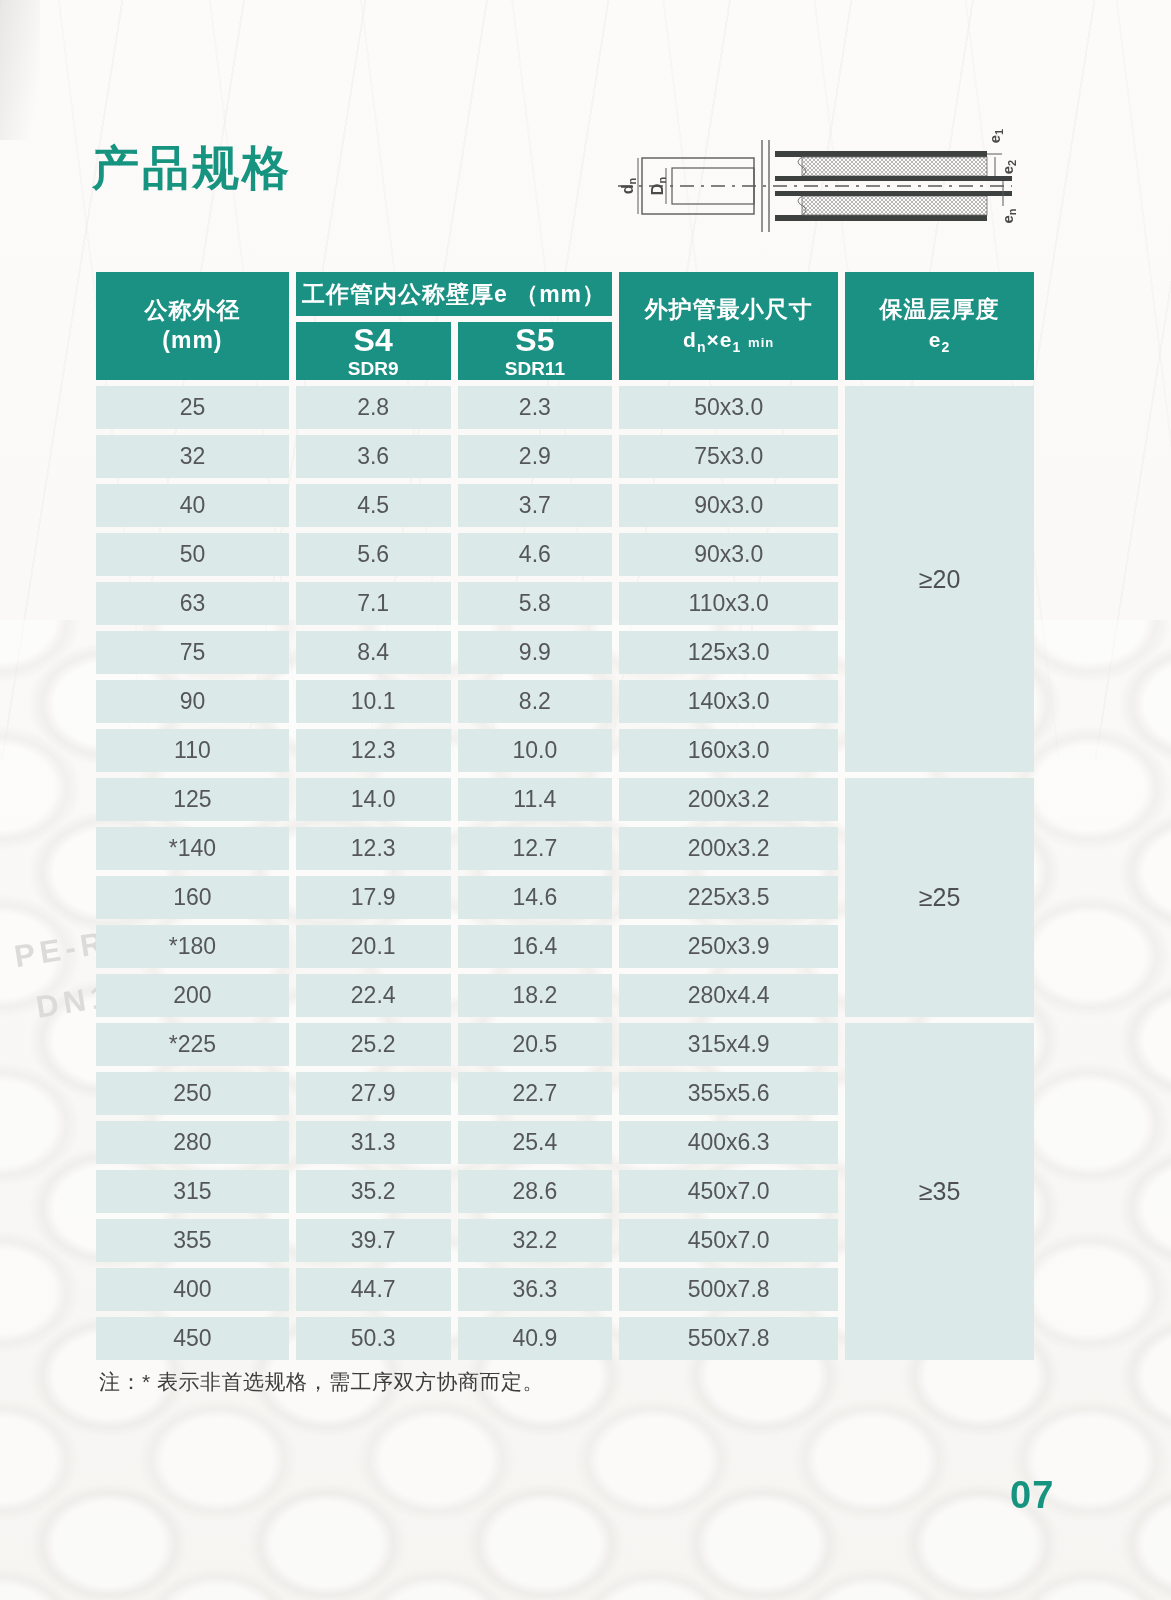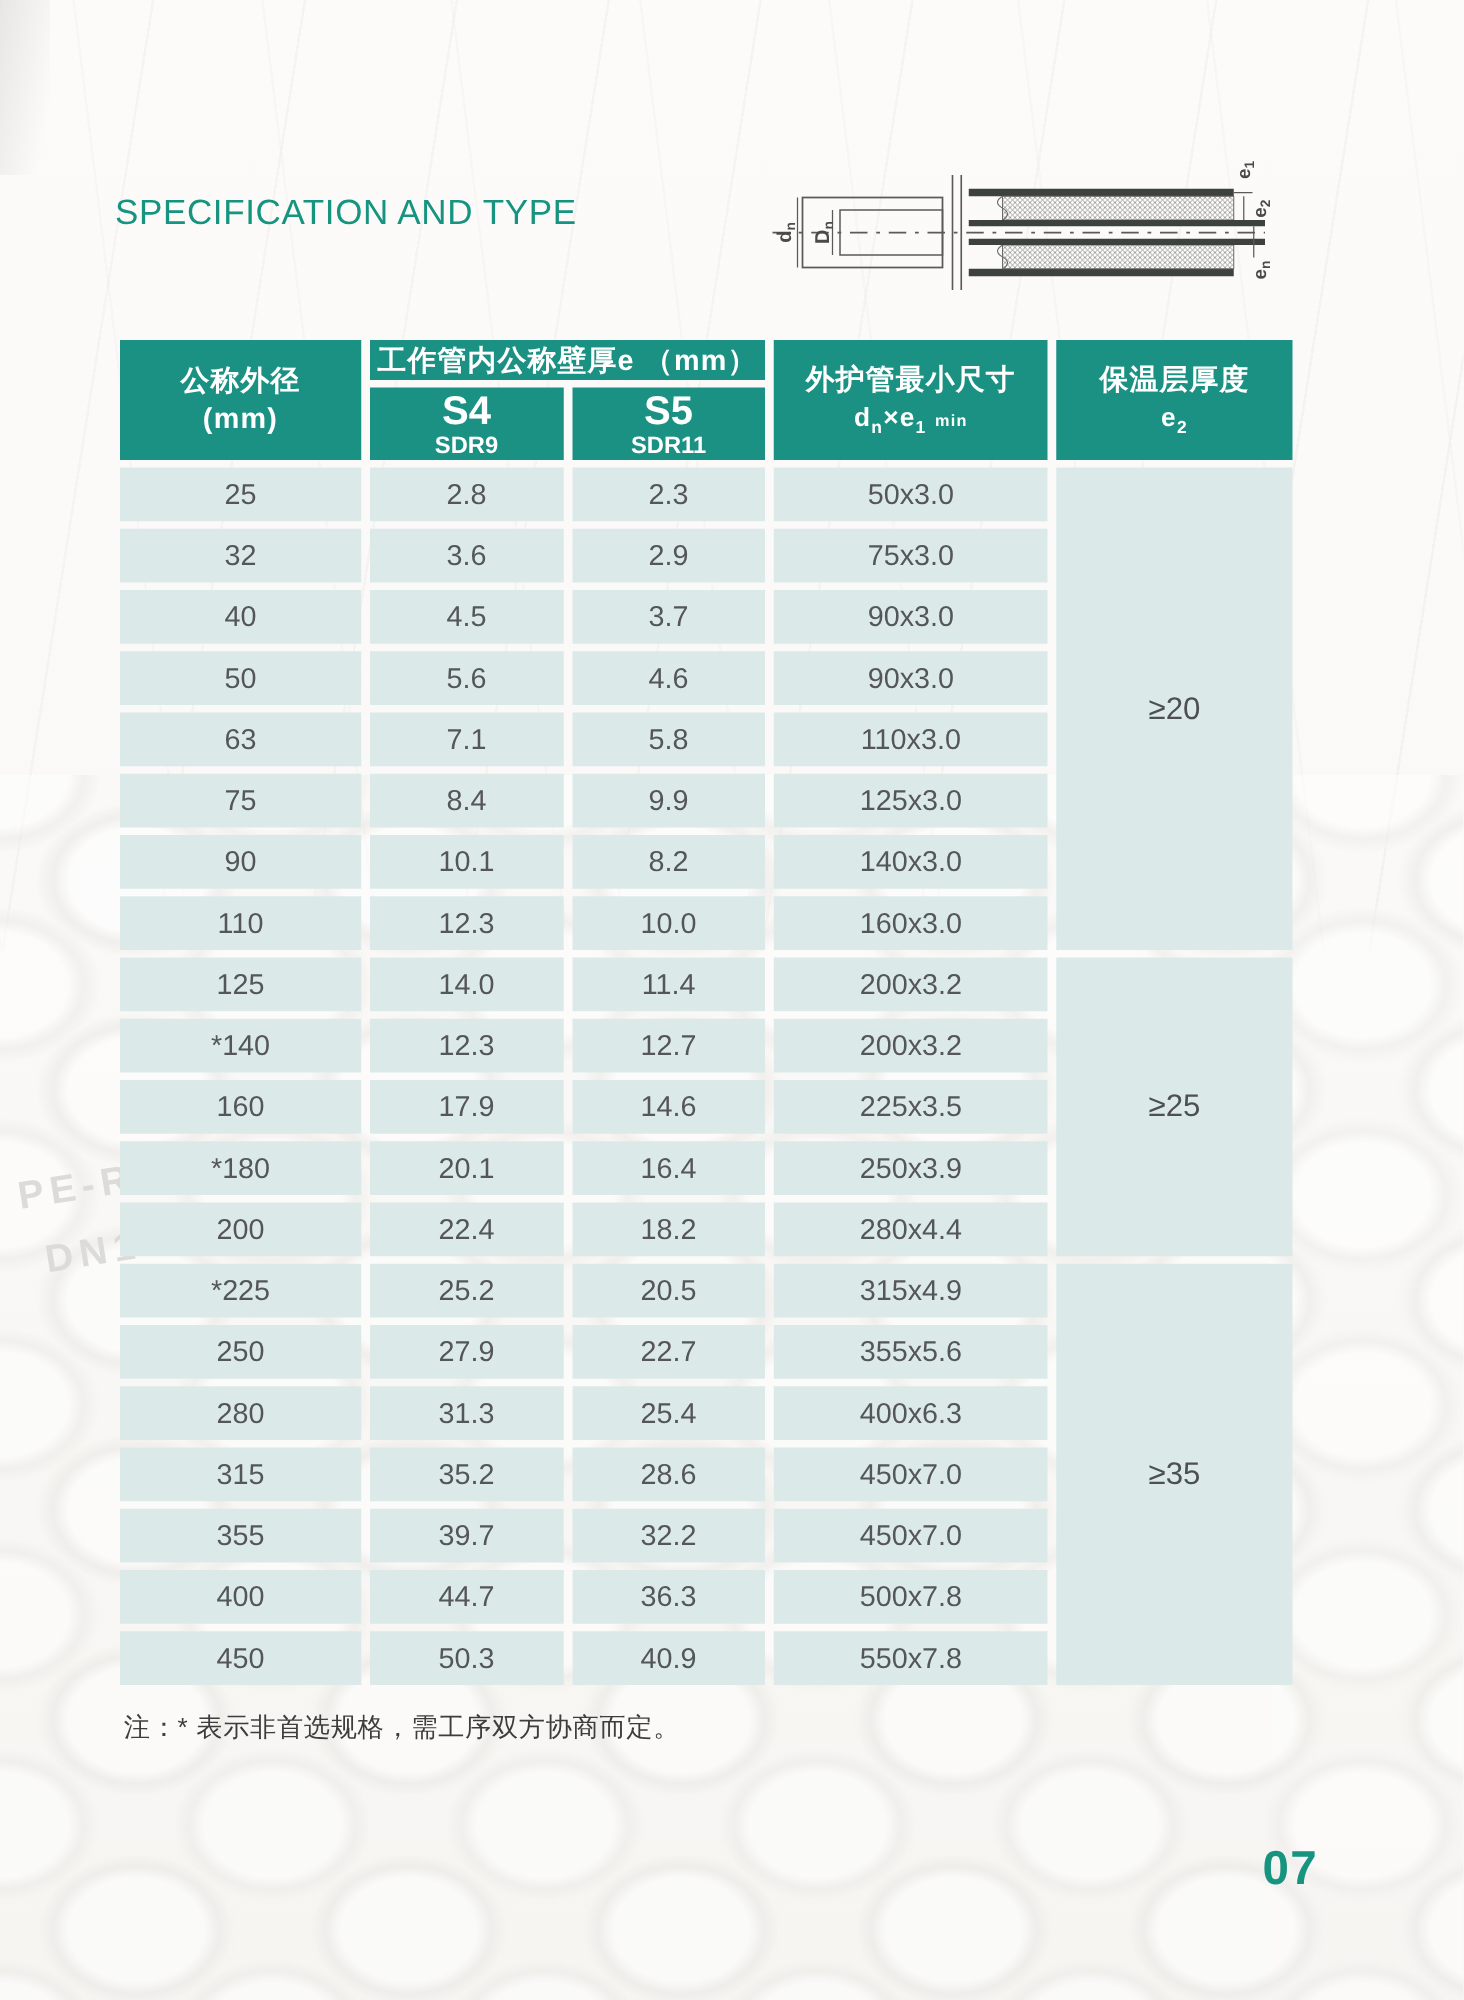--- a/index.html
+++ b/index.html
@@ -58,21 +58,21 @@
     width:952px; table-layout:fixed;
   }
   .spec-table th {
     background:#1b9184; color:#ffffff; font-weight:bold;
     text-align:center; vertical-align:middle; padding:0;
   }
   .spec-table td {
     background:#dbeae8; color:#55565a; font-size:23px;
     text-align:center; vertical-align:middle; height:43px; padding:0;
   }
-  th.h-group { font-size:23px; height:32px; letter-spacing:1px; }
+  th.h-group { font-size:23px; height:44px; letter-spacing:1px; }
   th.h-two { font-size:23px; line-height:1.3; letter-spacing:1px; }
   th.h-sub { height:58px; }
   .h-sub .big { font-size:32px; line-height:1.15; display:block; }
   .h-sub .small { font-size:19px; line-height:1.1; display:block; }
   .formula { font-size:21px; font-weight:bold; }
   .formula sub { font-size:14px; }
   .formula .min { font-size:13px; }
   td.group-cell { font-size:25px; color:#4e4f52; }
 
   .note { position:absolute; left:99px; top:1368px; font-size:21px; color:#3d3d3d; letter-spacing:.5px; }
@@ -88,21 +88,21 @@
 
   <div class="bg-rays"></div>
   <div class="bg-pipes"></div>
   <div class="bg-corner"></div>
   <div class="watermark wm1">PE-R</div>
   <div class="watermark wm2">DN1</div>
 
   <div class="content">
 
     <div class="title-block">
-      <div class="page-subtitle">SPECIFICATION AND TYPE</div>
+      <div class="page-title">产品规格</div>
     </div>
 
     <div class="diagram">
       <svg width="406" height="136" viewBox="0 0 406 136">
         <defs>
           <pattern id="hatch" width="4" height="4" patternUnits="userSpaceOnUse">
             <path d="M0 0L4 4M4 0L0 4" stroke="#8a8a8a" stroke-width="0.6"></path>
           </pattern>
         </defs>
 

